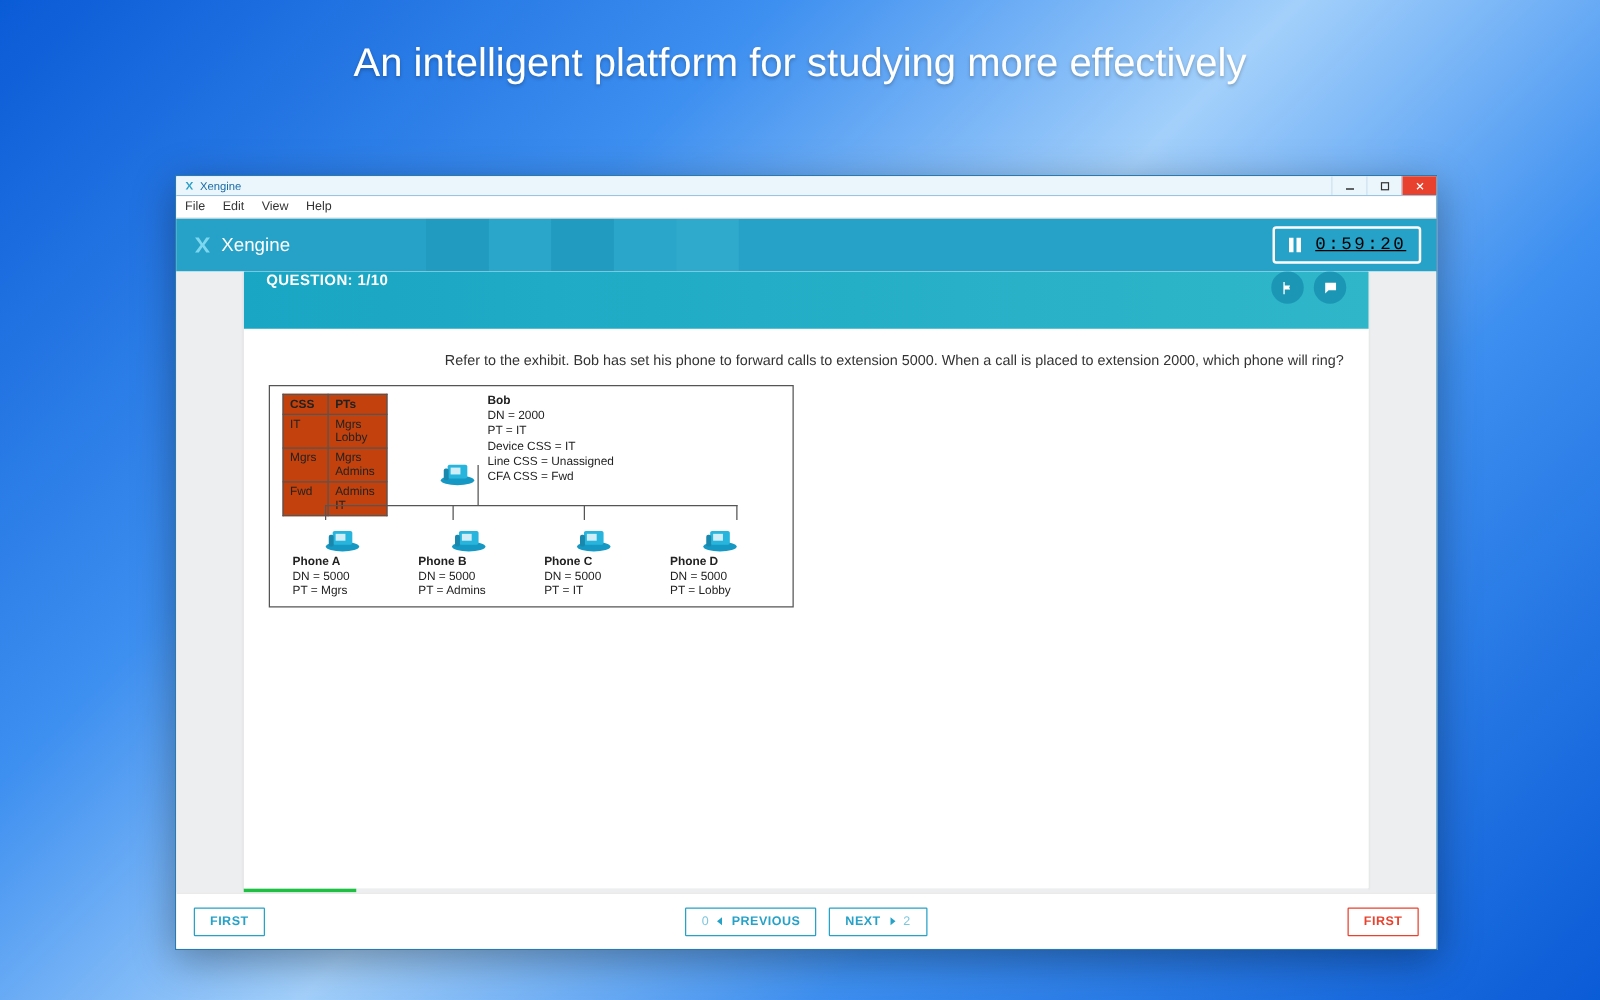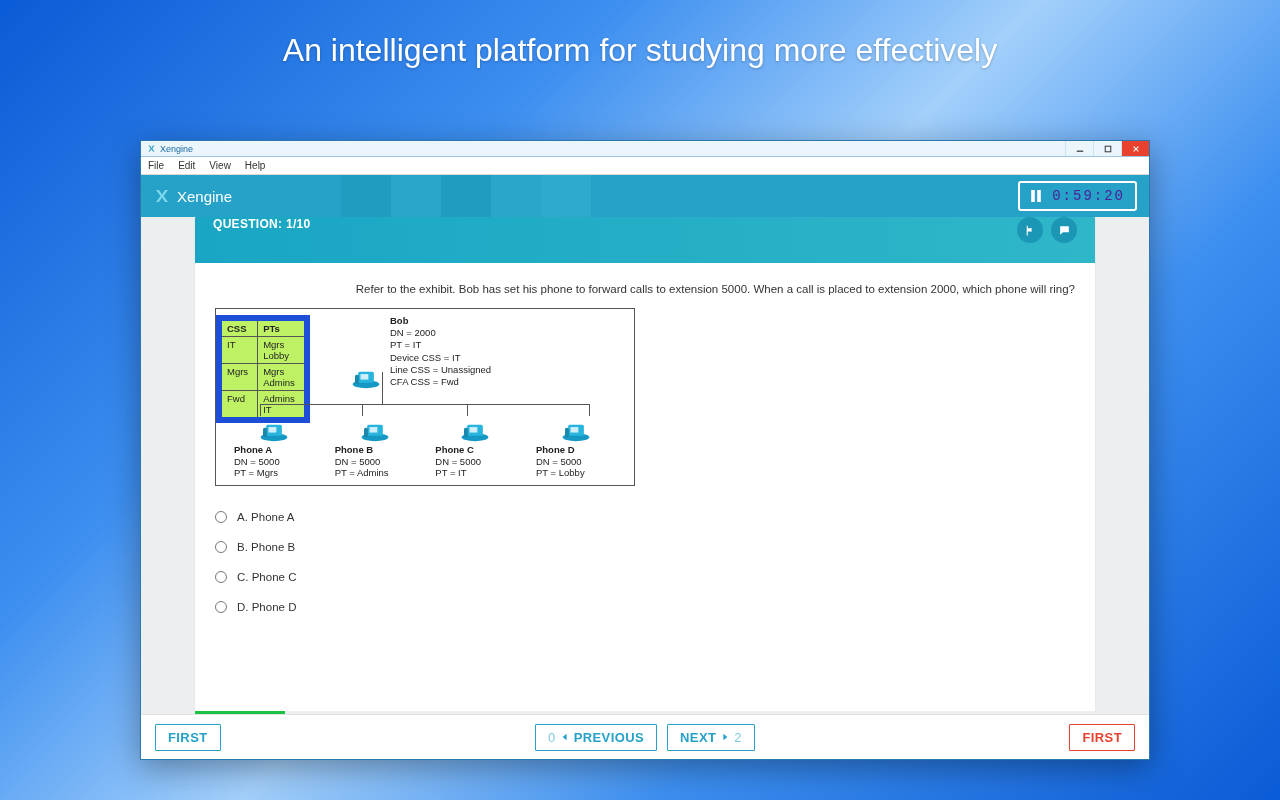--- a/index.html
+++ b/index.html
@@ -40,41 +40,41 @@
 }
 .app-header .deco { position: absolute; top: 0; bottom: 0; display: flex; left: 200px; }
 .app-header .deco div { width: 50px; opacity: .35; }
 .app-brand { display: flex; align-items: center; gap: 6px; color: #fff; font-size: 15px; font-weight: 400; z-index: 1; }
 .app-brand svg { width: 18px; height: 18px; }
 .timer-box {
   z-index: 1; border: 2px solid #fff; border-radius: 3px; height: 30px;
   display: flex; align-items: center; padding: 0 10px; gap: 10px;
 }
 .timer-box svg { width: 12px; height: 12px; fill: #fff; }
-.timer-box span { color: #4c1d95; font-family: 'Courier New', monospace; font-size: 14px; letter-spacing: 2px; }
+.timer-box span { color: #000000; font-family: 'Courier New', monospace; font-size: 14px; letter-spacing: 2px; text-decoration: underline; }
 .stage { flex: 1; background: #eceef0; display: flex; flex-direction: column; overflow: hidden; }
 .card {
   margin: 0 54px; background: #fff; flex: 1; display: flex; flex-direction: column;
   box-shadow: 0 1px 2px rgba(0,0,0,.08); border-radius: 1px; overflow: hidden;
 }
 .card-head {
   height: 46px; background: linear-gradient(90deg, #19a6c4, #2fb6c9);
   display: flex; align-items: flex-start; justify-content: space-between; padding: 0 18px;
 }
 .card-head-left { color: #fff; font-size: 12px; font-weight: 700; letter-spacing: .3px; }
 .card-head-right { display: flex; gap: 8px; }
 .circ-btn { width: 26px; height: 26px; border-radius: 50%; background: #1b97b5; display: flex; align-items: center; justify-content: center; cursor: pointer; }
 .circ-btn svg { width: 13px; height: 13px; fill: #fff; }
 .card-body { padding: 18px 20px; font-size: 11.5px; color: #333; overflow: auto; flex: 1; }
 .qtext { margin-bottom: 10px; line-height: 1.45; text-align: right; }
 .exhibit {
   border: 1px solid #555; width: 420px; padding: 6px; position: relative;
   font-size: 9.5px; color: #222; margin-bottom: 16px;
 }
-.ex-table { border: 6px solid #1d4ed8; border-collapse: collapse; position: absolute; left: 0; top: 6px; background: #bef264; }
+.ex-table { border: 1px solid #1d4ed8; border-collapse: collapse; position: absolute; left: 10px; top: 6px; background: #c2410c; }
 .ex-table th, .ex-table td { border: 1px solid #555; padding: 2px 9px 2px 5px; text-align: left; font-weight: 400; font-size: 9.5px; vertical-align: top; }
 .ex-table th { font-weight: 700; }
 .ex-top { display: flex; margin-left: 128px; gap: 8px; align-items: flex-end; }
 .phone { width: 32px; height: 22px; }
 .phone svg { width: 100%; height: 100%; }
 .ex-details { line-height: 1.3; }
 .ex-details b { font-weight: 700; }
 .trunk { position: relative; height: 24px; margin: 3px 0 4px 0; }
 .trunk .vline { position: absolute; left: 160px; top: -20px; width: 1px; height: 32px; background: #555; }
 .trunk .hline { position: absolute; left: 38px; right: 38px; top: 12px; height: 1px; background: #555; }
@@ -89,21 +89,21 @@
 .radio { width: 12px; height: 12px; border: 1.5px solid #777; border-radius: 50%; flex-shrink: 0; }
 .progressbar { height: 3px; background: #eceef0; margin: 0 54px; }
 .progressbar-fill { height: 100%; background: #1dc142; }
 .footer {
   height: 45px; background: #fff; border-top: 1px solid #e3e3e3;
   display: flex; align-items: center; justify-content: space-between; padding: 0 14px;
 }
 .footer-mid { display: flex; gap: 10px; }
 .nav-btn {
   border: 1px solid #26a1c7; color: #26a1c7; background: #fff;
-  font-size: 13px; font-weight: 700; padding: 5px 12px; letter-spacing: .4px;
+  font-size: 10px; font-weight: 700; padding: 5px 12px; letter-spacing: .4px;
   display: flex; align-items: center; gap: 5px; cursor: pointer; border-radius: 1px;
 }
 .nav-btn.finish { border-color: #e8412d; color: #e8412d; }
 .nav-btn svg { width: 8px; height: 8px; fill: currentColor; }
 .nav-btn .num { opacity: .6; font-weight: 400; }
 </style>
 </head>
 <body>
 
 <div class="tagline">An intelligent platform for studying more effectively</div>
@@ -269,38 +269,20 @@
                     <ellipse cx="20" cy="22" rx="17" ry="5" fill="#1599c4"></ellipse>
                     <rect x="10" y="6" width="20" height="14" rx="2" fill="#27b5dd"></rect>
                     <rect x="13" y="9" width="10" height="7" fill="#cfeef8"></rect>
                     <rect x="6" y="10" width="5" height="12" rx="2" fill="#1a87ad"></rect>
                   </svg></div>
                 <div class="lab"><b>Phone D</b><br>DN = 5000<br>PT = Lobby</div>
               </div>
             </div>
         </div>
 
-        <div class="answers" id="answers">
-            <div class="ans">
-              <span class="radio"></span>
-              <span>A. Phone A</span>
-            </div>
-            <div class="ans">
-              <span class="radio"></span>
-              <span>B. Phone B</span>
-            </div>
-            <div class="ans">
-              <span class="radio"></span>
-              <span>C. Phone C</span>
-            </div>
-            <div class="ans">
-              <span class="radio"></span>
-              <span>D. Phone D</span>
-            </div>
-          </div>
       </div>
     </div>
     <div class="progressbar">
       <div class="progressbar-fill" id="pfill" style="width: 10%;"></div>
     </div>
     <div class="footer">
       <button class="nav-btn">FIRST</button>
       <div class="footer-mid">
         <button class="nav-btn">
           <span class="num">0</span>

